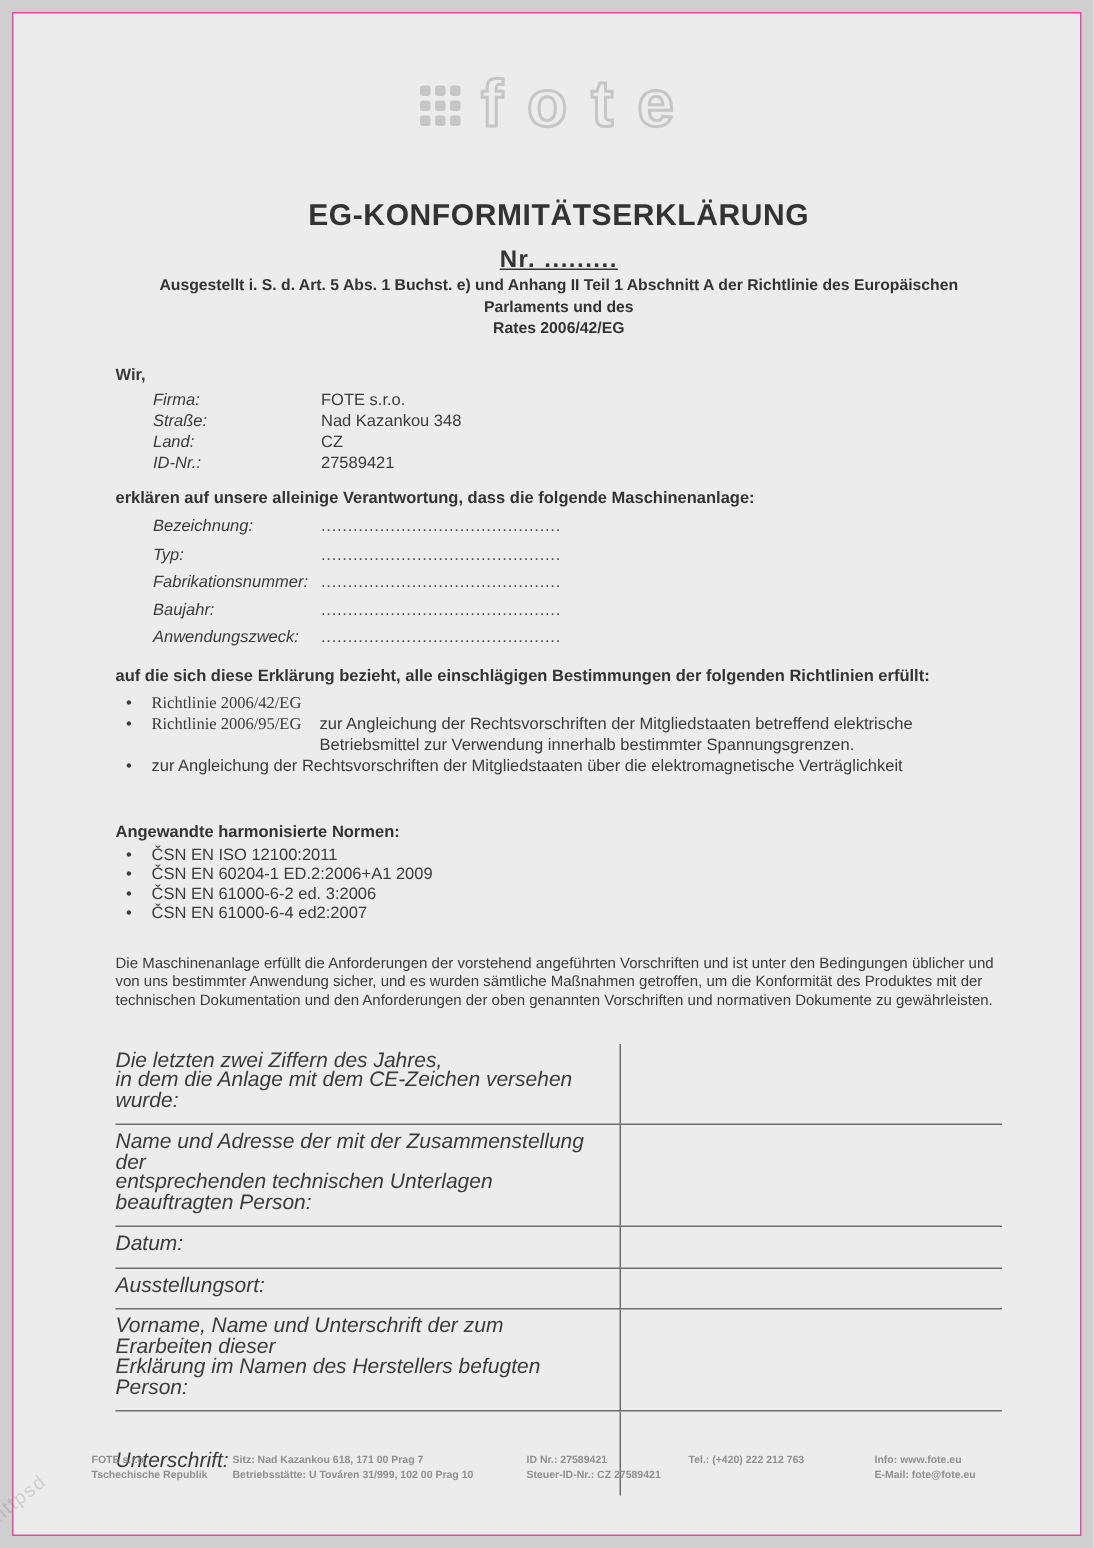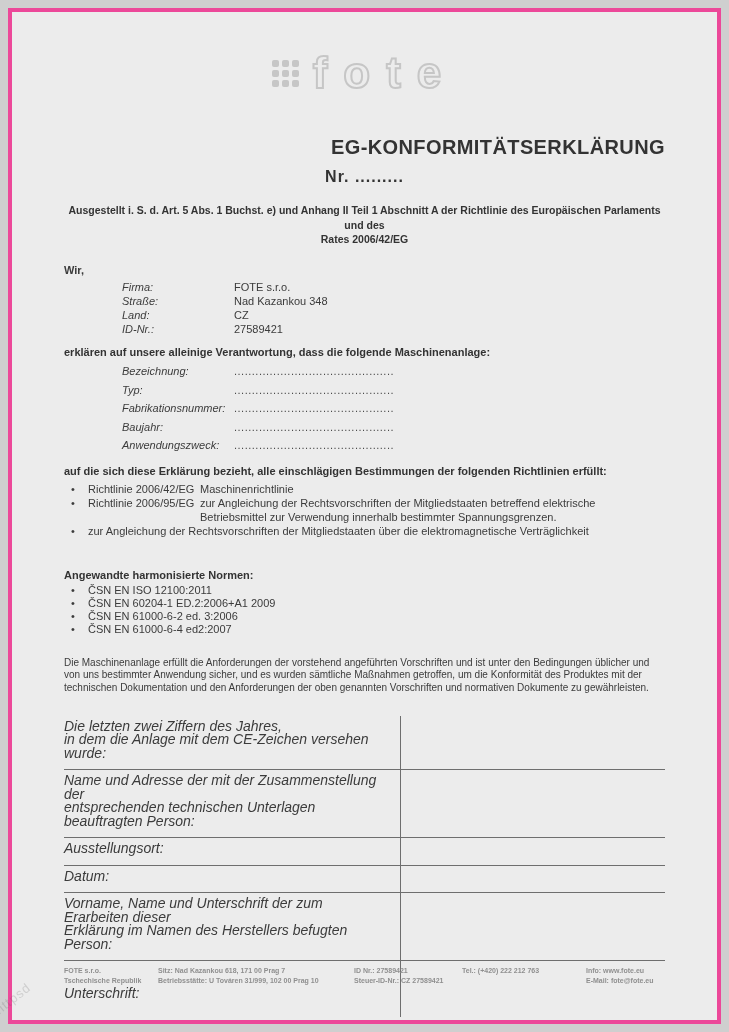--- a/index.html
+++ b/index.html
@@ -6,60 +6,60 @@
   body {
     width:729px; height:1032px;
     background:#cfcfcf;
     position:relative;
     overflow:hidden;
     font-family:"Liberation Sans", sans-serif;
     color:#3b3b3b;
   }
   .page {
     position:absolute; top:8px; left:8px; right:8px; bottom:8px;
-    border:4px solid #ec4899;
+    border:1px solid #ec4899;
     background:#ececec;
     box-sizing:border-box;
-    padding:26px 52px 0 52px;
+    padding:26px 52px 0 68px;
   }
   .preline { white-space:pre-line; }
 
   
   .logo { display:flex; align-items:center; justify-content:center; gap:14px; margin-top:10px; height:50px; }
   .logo-dots { display:grid; grid-template-columns:repeat(3,7px); grid-gap:3px; }
   .logo-dots span { width:7px; height:7px; background:#c6c6c6; border-radius:2px; display:block; }
   .logo-text {
     font-size:44px; font-weight:bold; letter-spacing:16px; line-height:1;
     color:#c6c6c6;
     -webkit-text-fill-color:transparent;
     -webkit-text-stroke:2px #c6c6c6;
   }
 
   
-  .title { text-align:right; font-size:20px; font-weight:bold; margin-top:38px; letter-spacing:0.4px; color:#333; }
-  .nr { text-align:center; font-size:16px; font-weight:bold; margin-top:9px; letter-spacing:1px; color:#333; }
-  .issued { text-align:center; font-size:10.5px; font-weight:bold; margin-top:17px; line-height:1.4; max-width:610px; margin-left:auto; margin-right:auto; color:#333; }
+  .title { text-align:center; font-size:20px; font-weight:bold; margin-top:38px; letter-spacing:0.4px; color:#333; }
+  .nr { text-align:center; font-size:16px; font-weight:bold; margin-top:9px; letter-spacing:1px; color:#333;text-decoration:underline; }
+  .issued { text-align:center; font-size:10.5px; font-weight:bold; line-height:1.4; max-width:610px; margin-left:auto; margin-right:auto; color:#333; }
 
   .wir { font-size:11px; font-weight:bold; margin-top:17px; }
 
   
-  .fields { margin-left:58px; margin-top:4px; font-size:11px; }
+  .fields { margin-left:25px; margin-top:4px; font-size:11px; }
   .frow { display:flex; line-height:14px; }
   .machine .frow { line-height:18.5px; }
   .flabel { width:112px; font-style:italic; flex:none; }
   .fvalue { white-space:pre; }
   .dots { letter-spacing:0.5px; color:#4a4a4a; }
 
   .bold-line { font-size:11px; font-weight:bold; margin-top:10px; color:#333; }
 
   
   .dirs { margin-top:6px; font-size:11px; }
   .dir-row { display:flex; line-height:13.5px; margin-bottom:1px; }
   .bullet { width:24px; padding-left:7px; box-sizing:border-box; flex:none; }
-  .dir-name { width:112px; flex:none; }
+  .dir-name { width:112px; flex:none;font-family:Liberation Serif, serif; }
   .dir-desc { flex:1; }
   .norms { margin-top:3px; font-size:11px; }
   .norm-row { display:flex; line-height:13px; }
 
   .norms-title { margin-top:30px; }
 
   .paragraph { font-size:10px; line-height:12.8px; margin-top:21px; margin-bottom:0; }
 
   
   .form-table { margin-top:21px; font-size:14px; }
@@ -154,21 +154,20 @@
       <div class="fvalue dots">.............................................</div>
     </div>
   </div>
 
   <div class="bold-line">auf die sich diese Erklärung bezieht, alle einschlägigen Bestimmungen der folgenden Richtlinien erfüllt:</div>
 
   <div class="dirs">
     <div class="dir-row">
       <div class="bullet">•</div>
       <div class="dir-name">Richtlinie 2006/42/EG</div>
-      <div class="dir-desc">Maschinenrichtlinie</div>
     </div>
     <div class="dir-row">
       <div class="bullet">•</div>
       <div class="dir-name">Richtlinie 2006/95/EG</div>
       <div class="dir-desc">zur Angleichung der Rechtsvorschriften der Mitgliedstaaten betreffend elektrische Betriebsmittel zur Verwendung innerhalb bestimmter Spannungsgrenzen.</div>
     </div>
     <div class="dir-row">
       <div class="bullet">•</div>
       <div class="dir-desc">zur Angleichung der Rechtsvorschriften der Mitgliedstaaten über die elektromagnetische Verträglichkeit</div>
     </div>
@@ -202,25 +201,25 @@
       <div class="fl preline">Die letzten zwei Ziffern des Jahres,
 in dem die Anlage mit dem CE-Zeichen versehen wurde:</div>
       <div class="fr"></div>
     </div>
     <div class="form-row">
       <div class="fl preline">Name und Adresse der mit der Zusammenstellung der
 entsprechenden technischen Unterlagen beauftragten Person:</div>
       <div class="fr"></div>
     </div>
     <div class="form-row">
+      <div class="fl preline">Datum:</div>
+      <div class="fr"></div>
+    </div>
+    <div class="form-row">
       <div class="fl preline">Ausstellungsort:</div>
-      <div class="fr"></div>
-    </div>
-    <div class="form-row">
-      <div class="fl preline">Datum:</div>
       <div class="fr"></div>
     </div>
     <div class="form-row">
       <div class="fl preline">Vorname, Name und Unterschrift der zum Erarbeiten dieser
 Erklärung im Namen des Herstellers befugten Person:</div>
       <div class="fr"></div>
     </div>
     <div class="form-row row-sign">
       <div class="fl preline">Unterschrift:</div>
       <div class="fr"></div>

